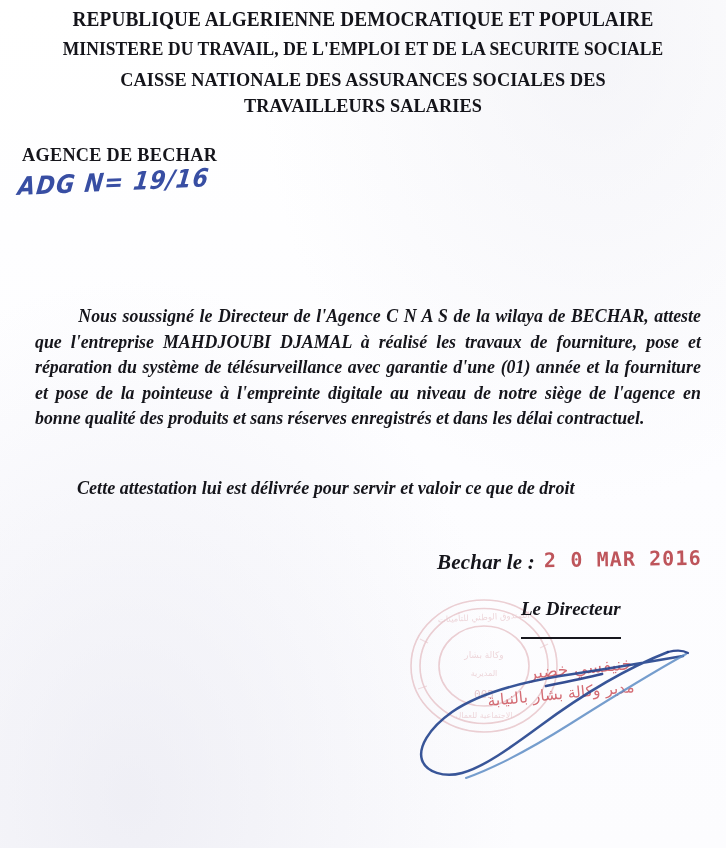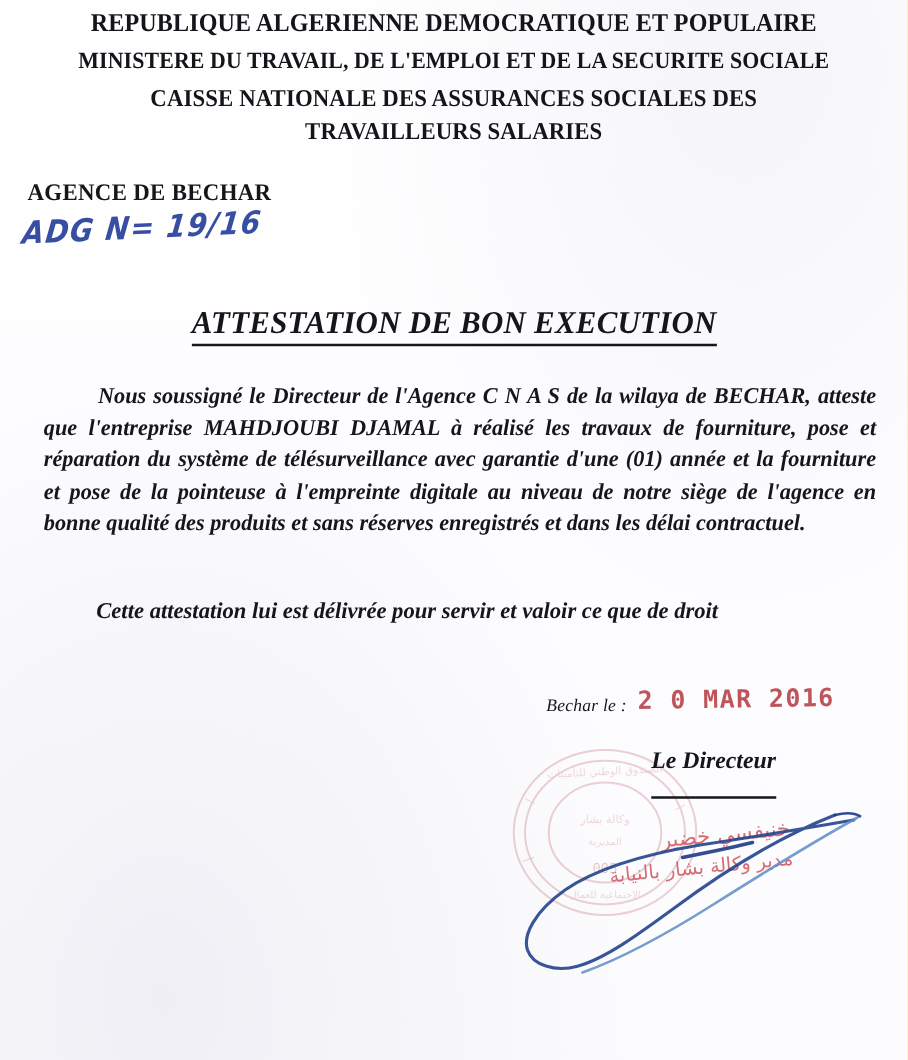--- a/index.html
+++ b/index.html
@@ -11,21 +11,21 @@
   body {
     font-family: "Liberation Serif", "DejaVu Serif", serif;
     color: #1a1a1f;
   }
 
   #page {
     position: relative;
     width: 726px;
     height: 848px;
     overflow: hidden;
-    background: #fde047;
+    background: #e5e5e5;
   }
 
   
   #page::before {
     content: "";
     position: absolute;
     inset: 0;
     background:
       radial-gradient(ellipse at 18% 94%, rgba(228,228,238,0.55) 0%, rgba(255,255,255,0) 46%),
       radial-gradient(ellipse at 82% 6%, rgba(232,232,240,0.42) 0%, rgba(255,255,255,0) 40%),
@@ -141,22 +141,22 @@
 
   
   .date-row {
     position: absolute;
     top: 550px;
     left: 437px;
     display: flex;
     align-items: baseline;
   }
   .date-label {
-    font-size: 14px;
-    font-weight: normal;
+    font-size: 21px;
+    font-weight: bold;
     font-style: italic;
     color: #15151b;
     letter-spacing: 0.2px;
   }
   .date-stamp {
     font-family: "DejaVu Sans Mono", "Liberation Mono", monospace;
     font-size: 20px;
     font-weight: bold;
     color: #b8434a;
     margin-left: 9px;
@@ -228,23 +228,20 @@
     <div class="hdr-line hdr-1">REPUBLIQUE ALGERIENNE DEMOCRATIQUE ET POPULAIRE</div>
     <div class="hdr-line hdr-2">MINISTERE DU TRAVAIL, DE L'EMPLOI ET DE LA SECURITE SOCIALE</div>
     <div class="hdr-line hdr-3">CAISSE NATIONALE DES ASSURANCES SOCIALES DES</div>
     <div class="hdr-line hdr-4">TRAVAILLEURS SALARIES</div>
   </div>
 
   <div class="agency layer">AGENCE  DE BECHAR</div>
 
   <div class="handwritten-ref layer">ADG N= 19/16</div>
 
-  <div class="doc-title layer">
-    <span>ATTESTATION DE BON EXECUTION</span>
-  </div>
 
   <div class="body-block layer">
     <div class="body-para">Nous soussigné le Directeur de l'Agence  C  N A S  de la wilaya de BECHAR, atteste que l'entreprise  MAHDJOUBI DJAMAL à réalisé les travaux de fourniture, pose et réparation du système de télésurveillance   avec garantie d'une (01) année et  la fourniture et  pose de la pointeuse à l'empreinte digitale au niveau de notre   siège de l'agence en bonne qualité des produits et sans réserves enregistrés et dans les délai contractuel.</div>
   </div>
 
   <div class="closing-para layer">Cette attestation lui est délivrée pour servir et valoir ce que de droit</div>
 
   <div class="date-row layer">
     <span class="date-label">Bechar le :</span>
     <span class="date-stamp">2 0 MAR 2016</span>

